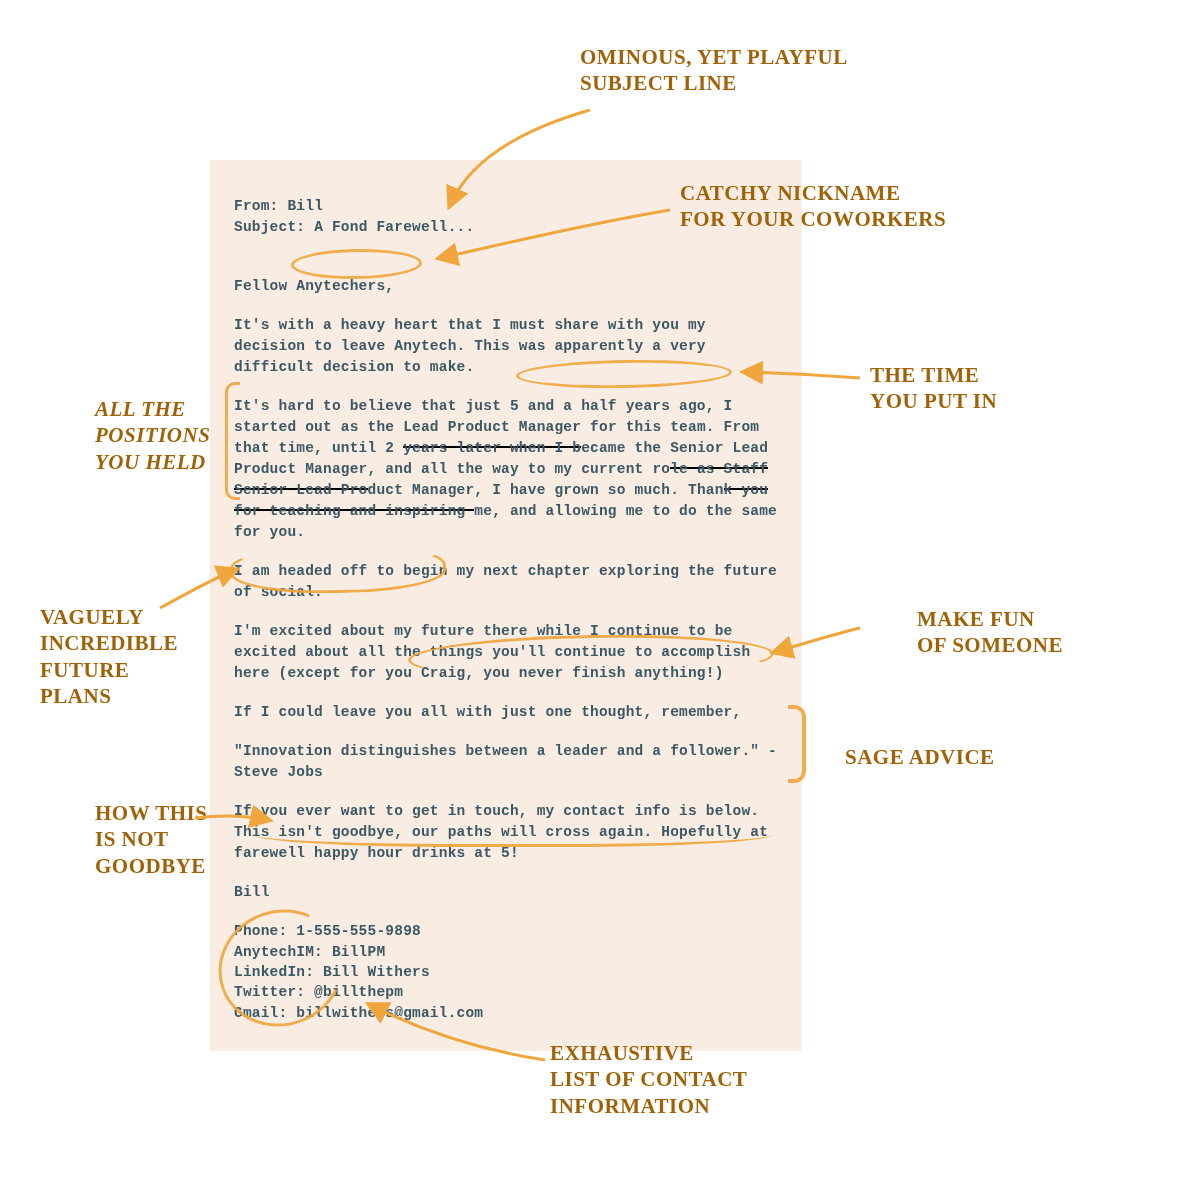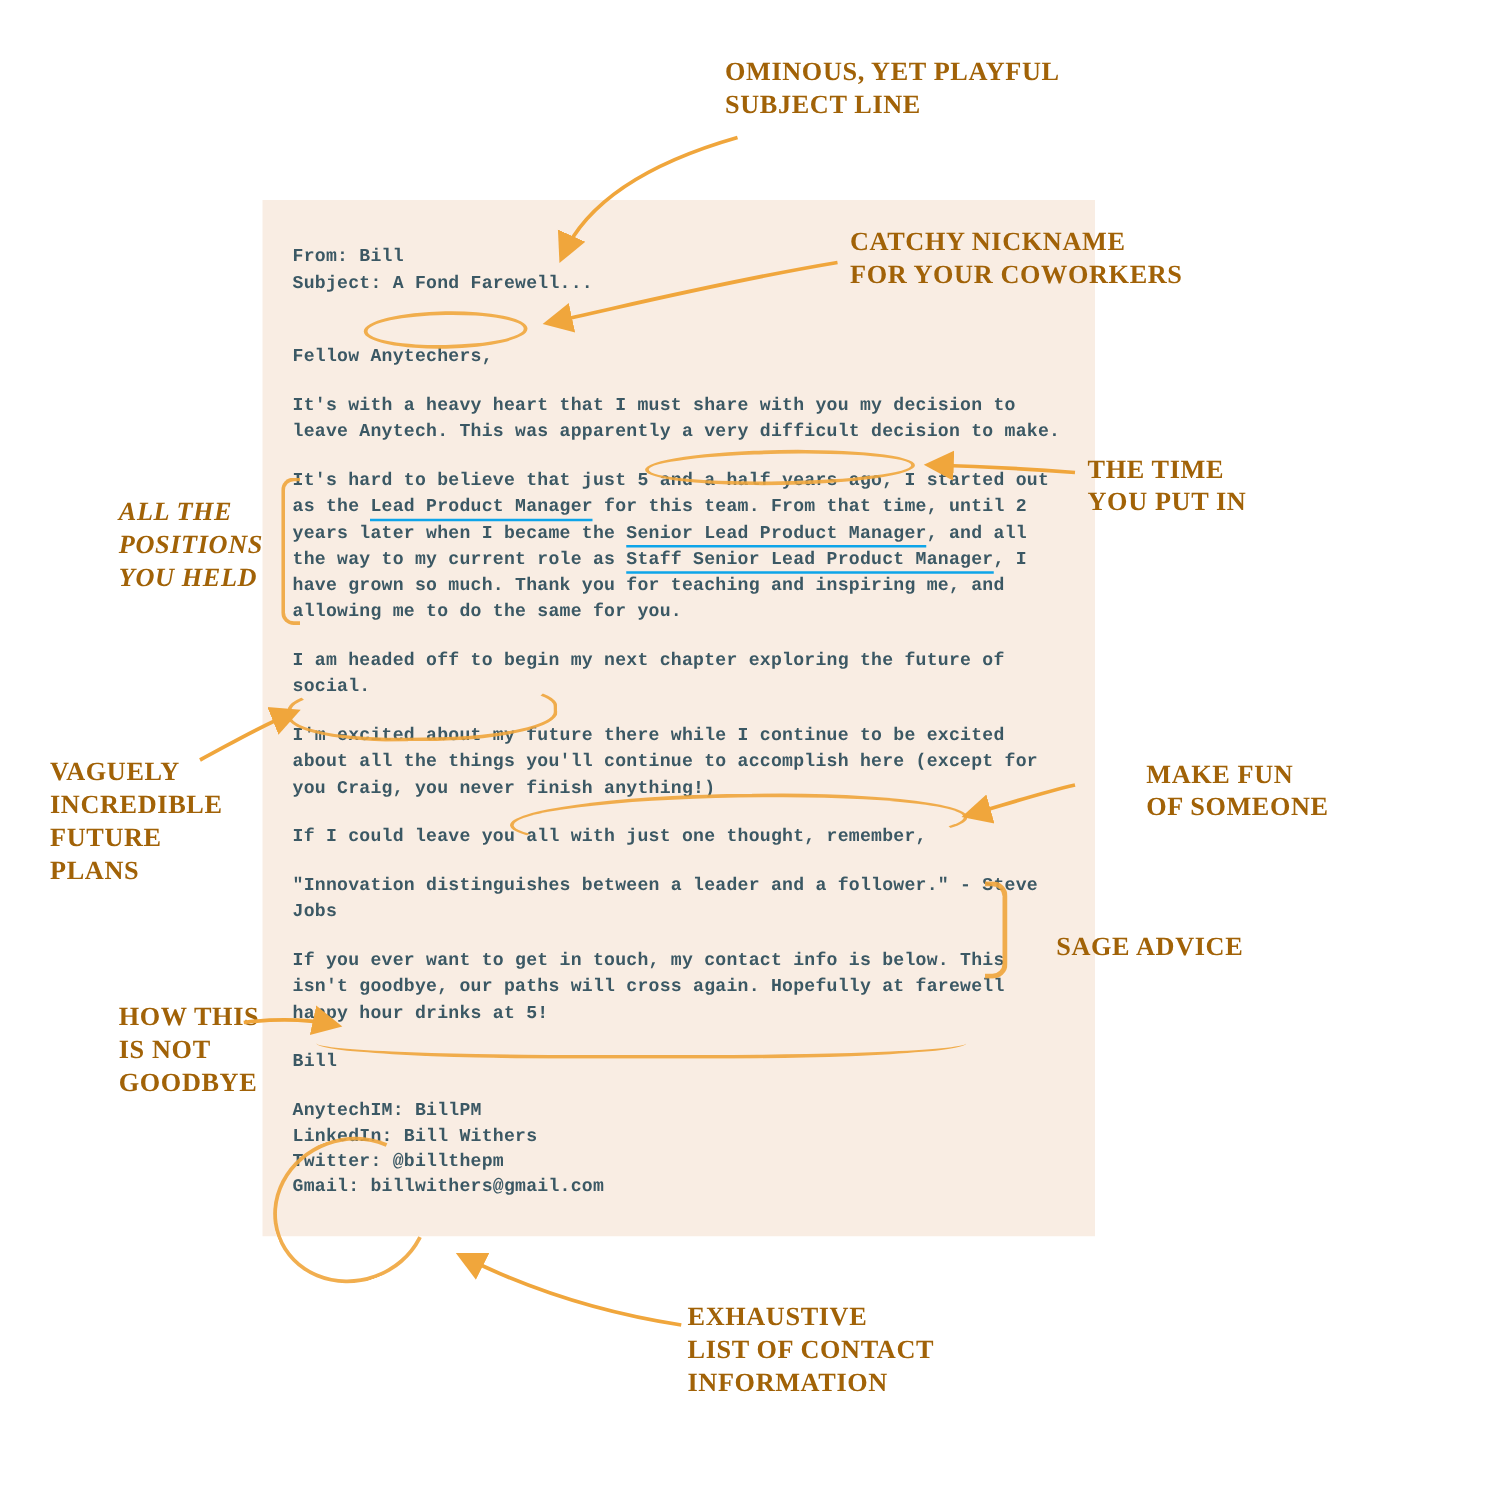--- a/index.html
+++ b/index.html
@@ -10,31 +10,31 @@
     background: #ffffff;
     font-family: "Courier New", Courier, monospace;
     color: #3b5864;
     position: relative;
     overflow: hidden;
   }
   .email-card {
     position: absolute;
     left: 210px;
     top: 160px;
-    width: 666px;
+    width: 592px;
     background: #f9ede3;
     padding: 36px 24px 28px 24px;
     font-size: 14.5px;
     font-weight: 700;
     line-height: 1.45;
     letter-spacing: .2px;
     box-sizing: border-box;
   }
   .email-card p { margin: 0 0 18px 0; }
-  .email-card .underline { border-bottom: 2px solid #0ea5e9; padding-bottom: 1px; }
+  .email-card .underline { border-bottom: 2px solid #000000; padding-bottom: 11px; }
   .email-card .fromline { margin-bottom: 0; }
   .email-card .subjectline { margin-bottom: 38px; }
   .email-card .contact { margin: 0; line-height: 1.4; }
 
   
   .circle-anytechers {
     position: absolute;
     left: 291px; top: 249px;
     width: 125px; height: 24px;
     border: 3px solid #f0a63c;
@@ -151,20 +151,21 @@
     <span>It's hard to believe that just 5 and a half years ago, I started out as the </span><span class="underline">Lead Product Manager</span><span> for this team. From that time, until 2 years later when I became the </span><span class="underline">Senior Lead Product Manager</span><span>, and all the way to my current role as </span><span class="underline">Staff Senior Lead Product Manager</span><span>, I have grown so much. Thank you for teaching and inspiring me, and allowing me to do the same for you.</span>
   </p>
   <p>I am headed off to begin my next chapter exploring the future of social.</p>
   <p>I'm excited about my future there while I continue to be excited about all the things you'll continue to accom­plish here (except for you Craig, you never finish anything!)</p>
   <p>If I could leave you all with just one thought, remember,</p>
   <p>"Innovation distinguishes between a leader and a follower." - Steve Jobs</p>
   <p>
     <span>If you ever want to get in touch, my contact info is below. </span><span>This isn't goodbye, our paths will cross again.</span><span> Hopefully at farewell happy hour drinks at 5!</span>
   </p>
   <p>Bill</p>
+  <p class="contact">Phone: 1-555-555-9898</p>
   <p class="contact">AnytechIM: BillPM</p>
   <p class="contact">LinkedIn: Bill Withers</p>
   <p class="contact">Twitter: @billthepm</p>
   <p class="contact">Gmail: billwithers@gmail.com</p>
 </div>
 
 <div class="circle-anytechers"></div>
 <div class="circle-years"></div>
 <div class="brace-positions"></div>
 <div class="circle-plans"></div>

